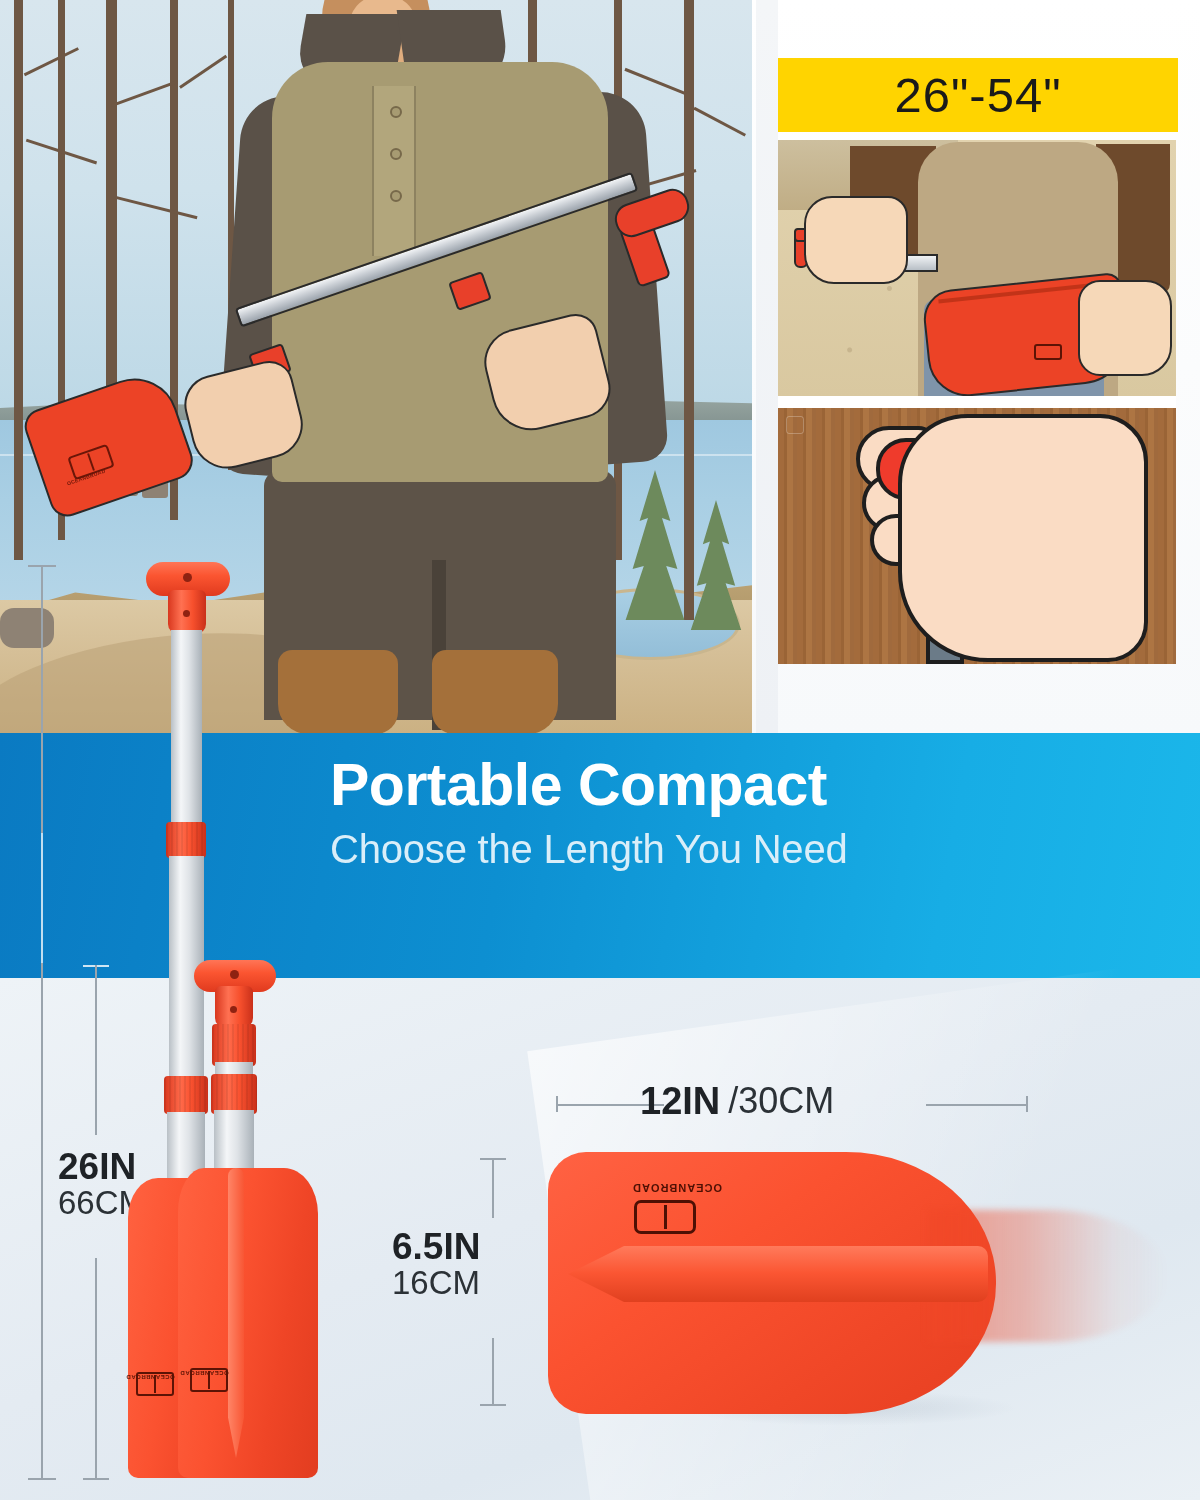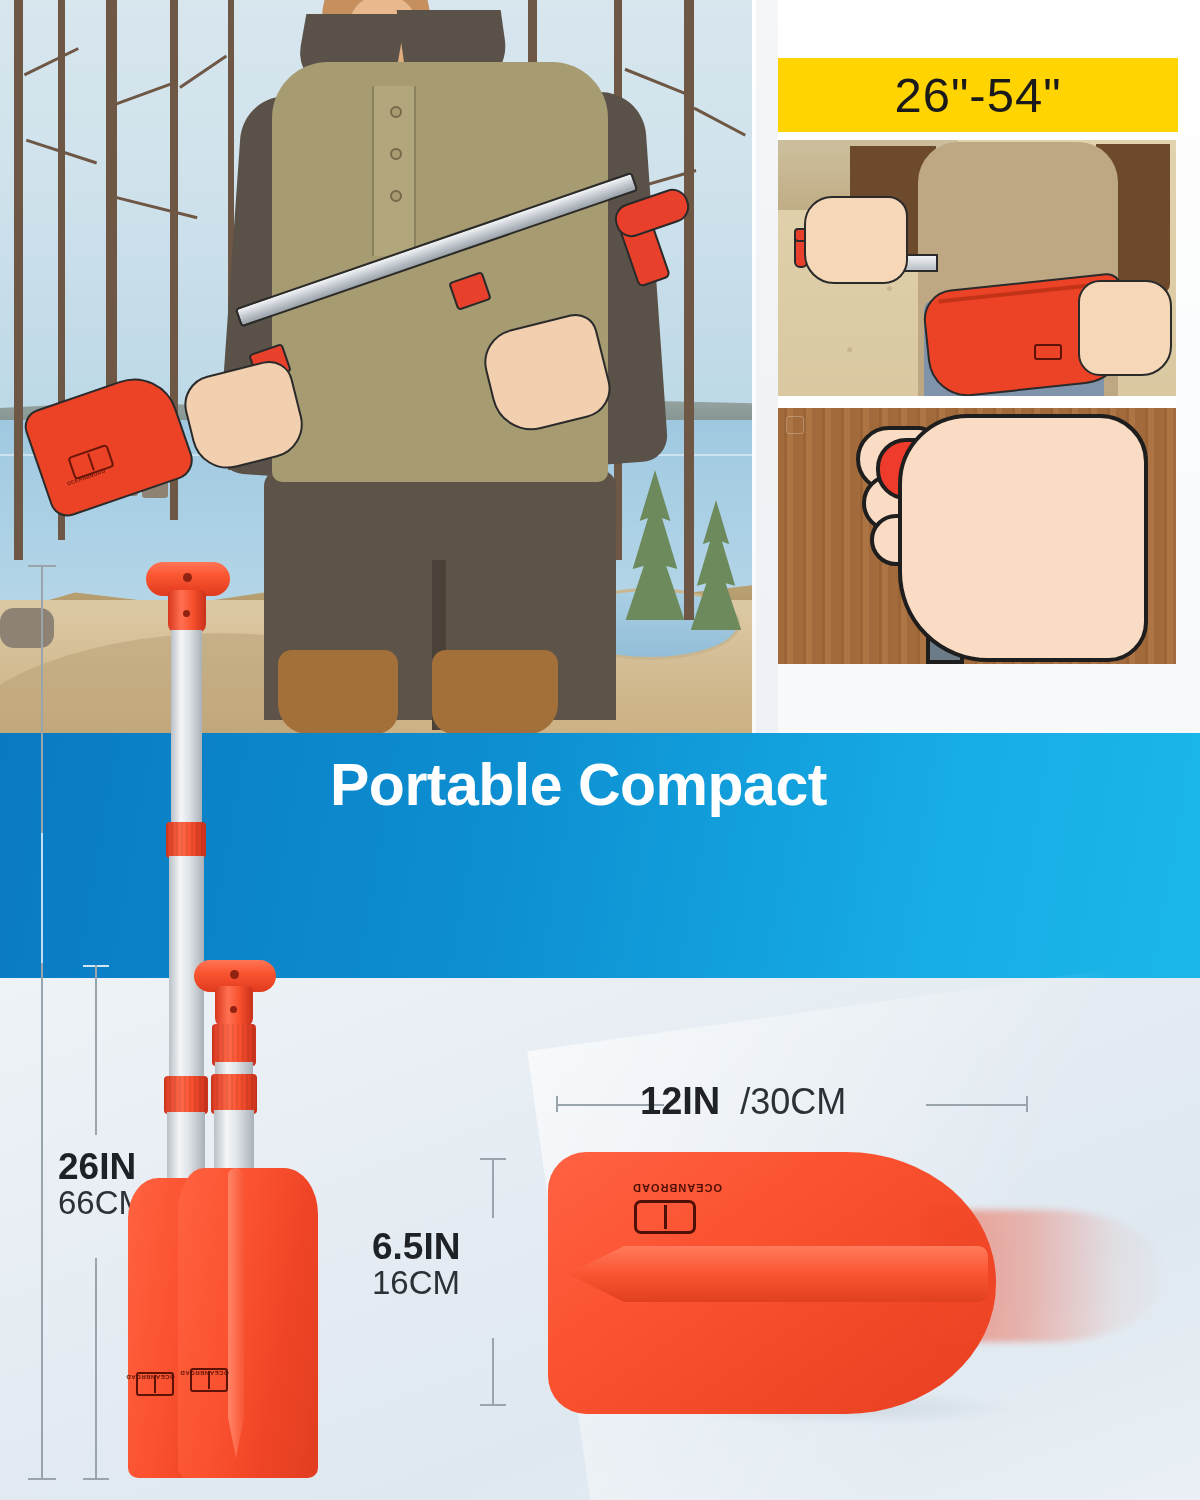--- a/index.html
+++ b/index.html
@@ -200,21 +200,21 @@
   .dim-h { position:absolute; height:2px; background:#9aa4ad; }
 
   .lbl { position:absolute; line-height:1.04; }
   .lbl .n { font-size:37px; font-weight:bold; display:block; }
   .lbl .c { font-size:33px; font-weight:400; display:block; }
   .lbl.dark .n { color:#1e2226; }
   .lbl.dark .c { color:#2b3136; }
   .lbl.light .n { color:#ffffff; }
   .lbl.light .c { color:#cfeaf8; }
 
-  .dim-h-lbl { position:absolute; display:flex; align-items:center; gap:20px; }
+  .dim-h-lbl { position:absolute; display:flex; align-items:flex-start; gap:8px; }
   .dim-h-lbl .n { font-size:38px; font-weight:bold; color:#1e2226; }
   .dim-h-lbl .c { font-size:36px; font-weight:400; color:#2b3136; }
 
   
   .pd { position:absolute; }
   .pd-shaft { position:absolute; background:linear-gradient(90deg,#b9c0c6 0%, #f4f6f8 32%, #dfe3e7 58%, #a9b1b8 100%); }
   .pd-collar { position:absolute;
     background:linear-gradient(90deg,#d8361d 0%, #ff6a4a 38%, #f9512f 62%, #c9301a 100%);
     border-radius:4px; }
   .pd-collar:after { content:""; position:absolute; inset:0;
@@ -354,20 +354,21 @@
     <div class="ib-finger2"></div>
     <div class="ib-finger3"></div>
     <div class="ib-tstem"></div>
     <div class="ib-tbar"></div>
     <div class="ib-hand"></div>
   </div>
 
   <div class="banner">
     <div class="banner-inner">
       <h1>Portable Compact</h1>
+      <h2>Choose the Length You Need</h2>
     </div>
   </div>
 
   <div class="lower"></div>
   <div class="lower-sheen"></div>
 
   <div class="dim-cap" style="left:28px;top:565px;width:28px;"></div>
   <div class="dim-v" style="left:41px;top:565px;height:268px;"></div>
   <div class="dim-v light" style="left:41px;top:833px;height:130px;"></div>
   <div class="dim-v" style="left:41px;top:963px;height:517px;"></div>
@@ -429,21 +430,21 @@
   <div class="dim-h-lbl" style="left:640px;top:1080px;">
     <span class="n">12IN</span>
     <span class="c">/30CM</span>
   </div>
 
   <div class="dim-cap" style="left:480px;top:1158px;width:26px;"></div>
   <div class="dim-v" style="left:492px;top:1158px;height:60px;"></div>
   <div class="dim-v" style="left:492px;top:1338px;height:68px;"></div>
   <div class="dim-cap" style="left:480px;top:1404px;width:26px;"></div>
 
-  <div class="lbl dark" style="left:372px;top:1228px;">
+  <div class="lbl dark" style="left:392px;top:1228px;">
     <span class="n">6.5IN</span>
     <span class="c">16CM</span>
   </div>
 
   <div class="big-blade-wrap">
     <div class="bb-shadow"></div>
     <div class="bb-body"></div>
     <div class="bb-tail"></div>
     <div class="bb-spine"></div>
     <div class="bb-logo">

